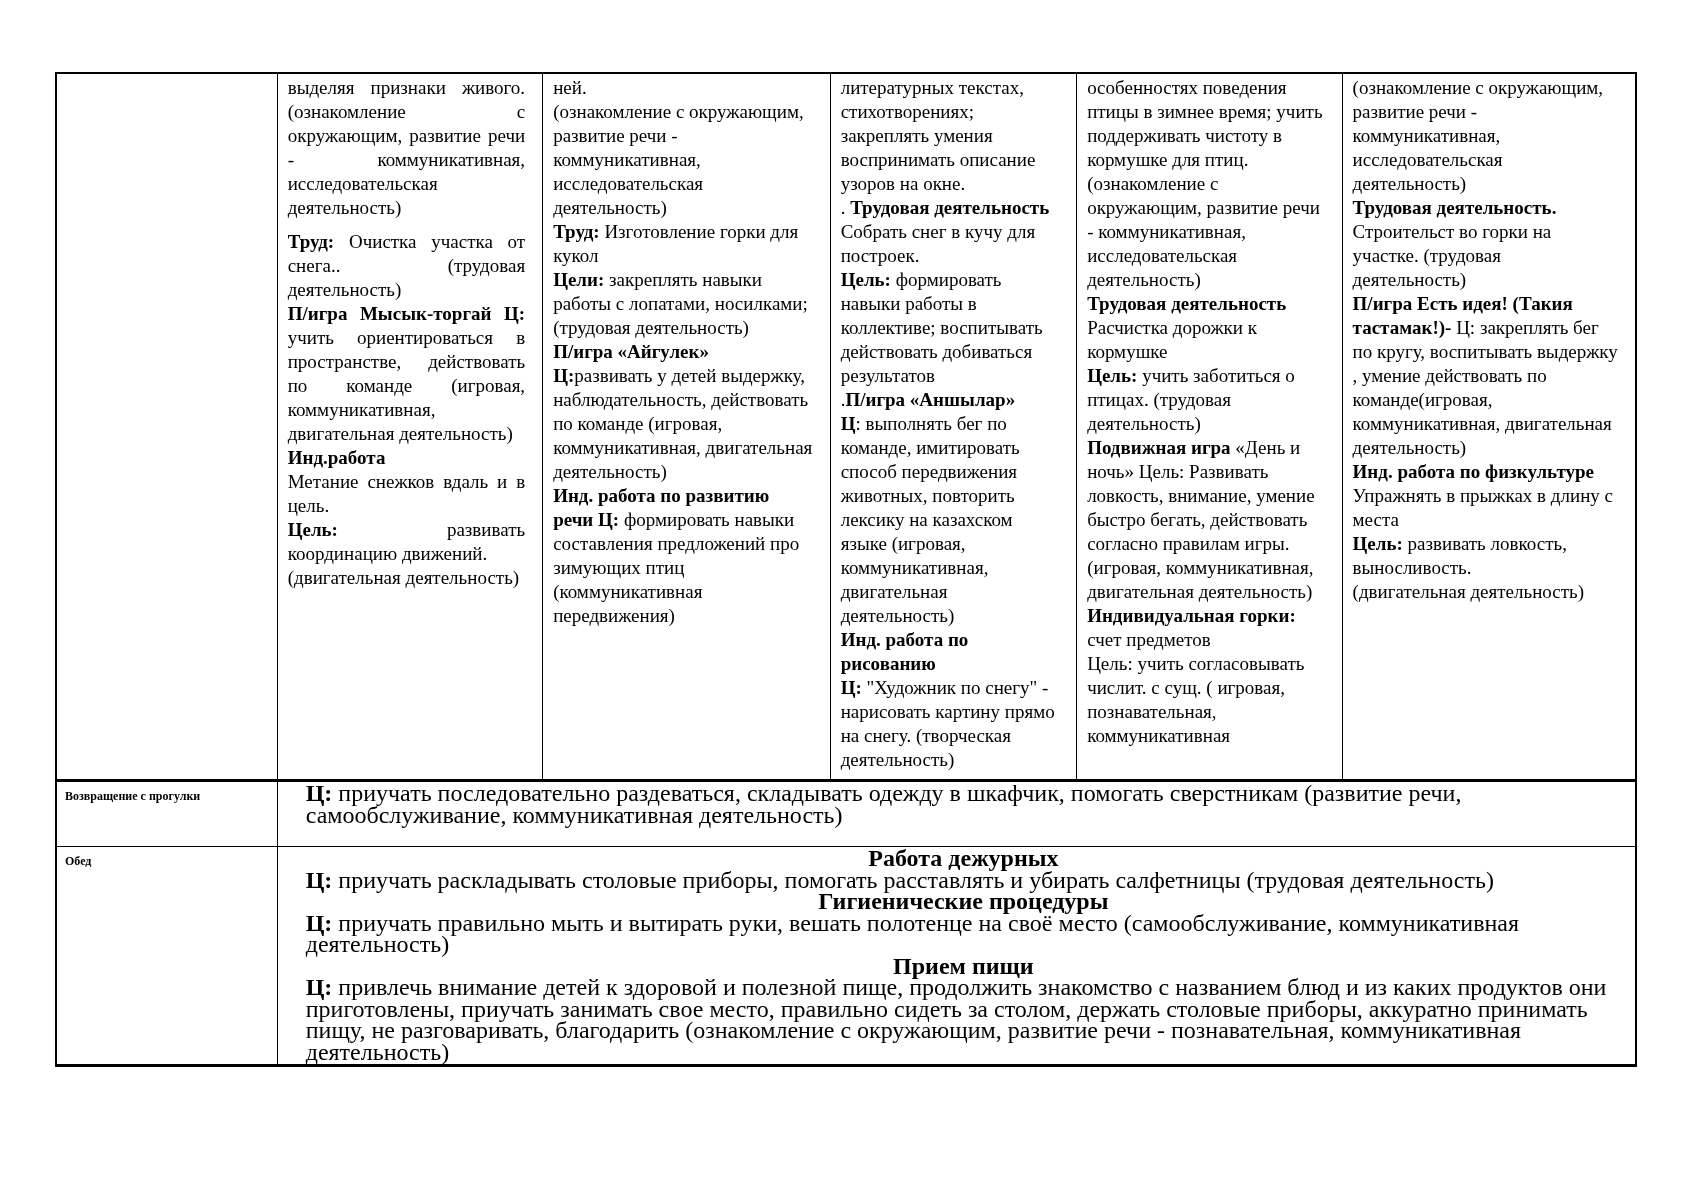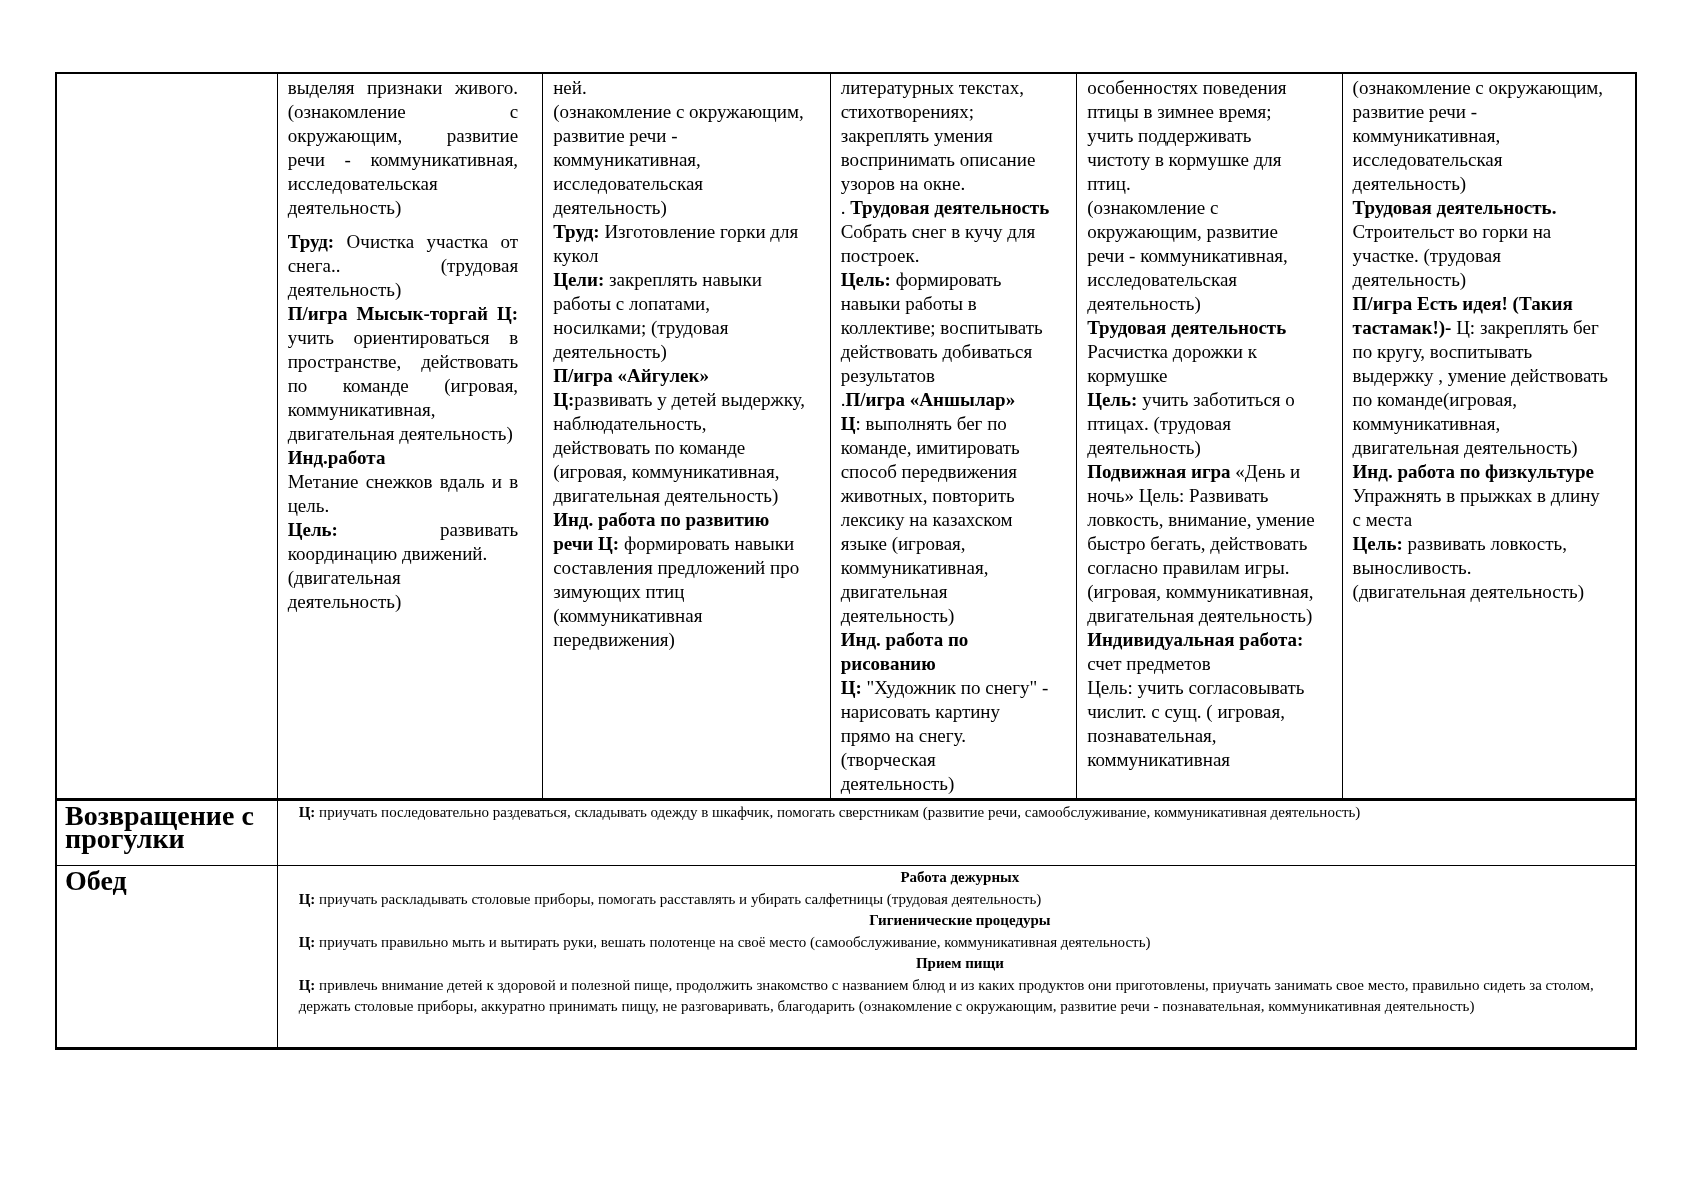--- a/index.html
+++ b/index.html
@@ -10,41 +10,41 @@
   .doc {
     position:absolute; left:55px; top:72px; width:1582px;
   }
   table.sched {
     border-collapse:collapse; width:100%; table-layout:fixed;
     border:2px solid #000;
   }
   td {
     border:1px solid #000;
     vertical-align:top;
-    padding:2px 24px 2px 10px;
+    padding:2px 17px 2px 10px;
     font-size:19px;
     line-height:24px;
     overflow:hidden;
     word-wrap:break-word;
   }
   tr.act td { height:699px; border-bottom:3px solid #000; }
   tr.return td { height:58px; }
   tr.lunch td { height:175px; border-bottom:3px solid #000;margin-left:7px; }
   tr.sleep td { height:42px; border-bottom:2px solid #000; }
   tr.rise td { height:60px; }
   td.label-cell {
     font-weight:bold;
-    font-size:28px;
+    font-size:12px;
     line-height:23px;
     padding:3px 6px 3px 8px;
   }
   td.wide-cell {
-    font-size:15px;
+    font-size:24px;
     line-height:21.5px;
-    padding:1px 14px 1px 21px;
+    padding:1px 14px 1px 28px;
   }
   .p { margin:0; }
   .justify-cell .p { text-align:justify; }
   .b { font-weight:bold; }
   .i { }
 </style>
 </head>
 <body>
 
 <div class="doc">
@@ -89,21 +89,21 @@
             <div class="p"><span class="b">Ц:</span><span> "Художник по снегу" - нарисовать картину прямо на снегу. </span><span class="i">(творческая деятельность)</span></div>
           </td>
       <td>
             <div class="p"><span>особенностях поведения птицы в зимнее время; учить поддерживать чистоту в кормушке для птиц.</span></div>
             <div class="p"><span class="i"> (ознакомление с окружающим, развитие речи - коммуникативная, исследовательская деятельность)</span></div>
             <div class="p"><span class="b">Трудовая деятельность</span></div>
             <div class="p"><span>Расчистка дорожки  к кормушке</span></div>
             <div class="p"><span class="b i"> Цель:</span><span> учить заботиться о птицах. </span><span class="i">(трудовая деятельность)</span></div>
             <div class="p"><span class="b">Подвижная игра</span><span> «День и ночь» Цель: Развивать ловкость, внимание, умение быстро бегать, действовать согласно правилам игры.</span></div>
             <div class="p"><span class="i"> (игровая, коммуникативная, двигательная деятельность)</span></div>
-            <div class="p"><span class="b">Индивидуальная работа:</span><span> счет предметов</span></div>
+            <div class="p"><span class="b">Индивидуальная горки:</span><span> счет предметов</span></div>
             <div class="p"><span>Цель: учить согласовывать числит. с сущ. </span><span class="i">( игровая, познавательная, коммуникативная</span></div>
           </td>
       <td>
             <div class="p"><span class="i">(ознакомление с окружающим, развитие речи - коммуникативная, исследовательская деятельность)</span></div>
             <div class="p"><span class="b">Трудовая деятельность.</span><span> Строительст во горки на участке. </span><span class="i">(трудовая деятельность)</span></div>
             <div class="p"><span class="b">П/игра Есть идея! (Такия тастамак!)-</span><span> Ц: закреплять бег по кругу, воспитывать выдержку , умение действовать по команде</span><span class="i">(игровая, коммуникативная, двигательная деятельность)</span></div>
             <div class="p"><span class="b">Инд. работа по физкультуре</span></div>
             <div class="p"><span>Упражнять в прыжках в длину с места</span></div>
             <div class="p"><span class="b i">Цель:</span><span> развивать ловкость, выносливость.</span></div>
             <div class="p"><span class="i"> (двигательная деятельность)</span></div>

